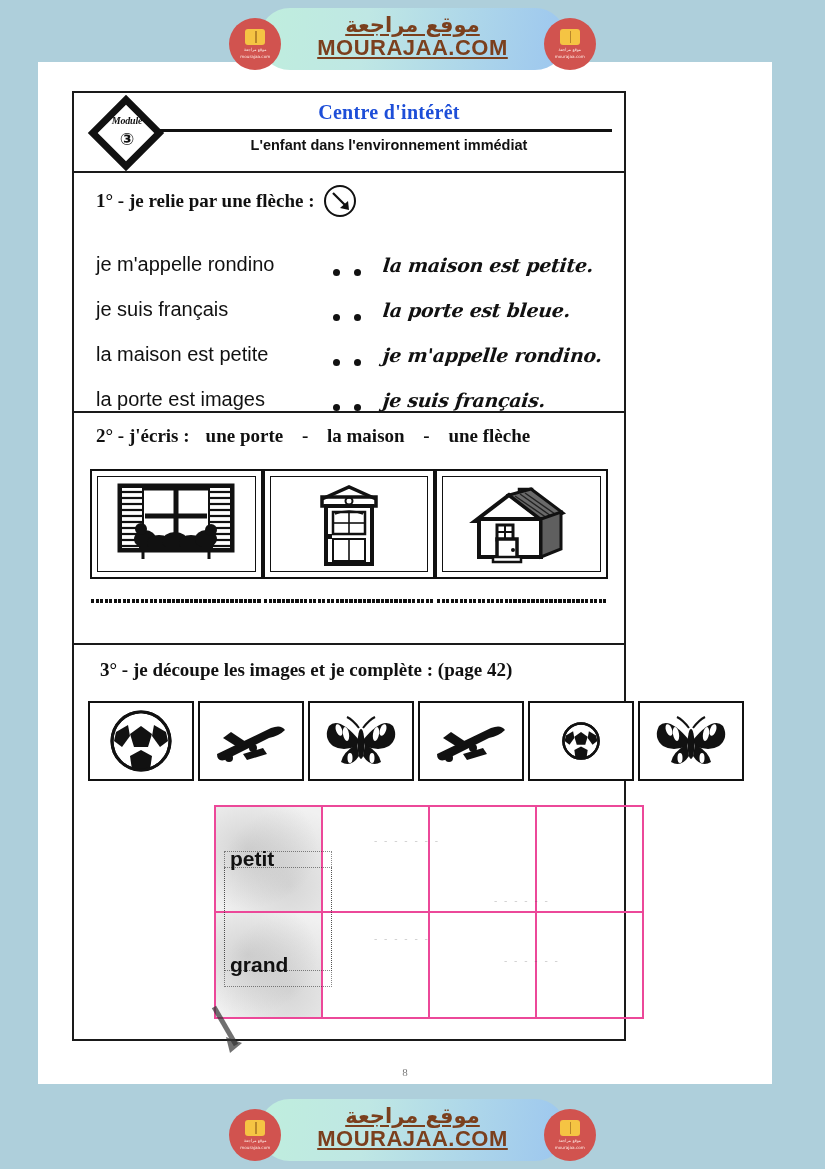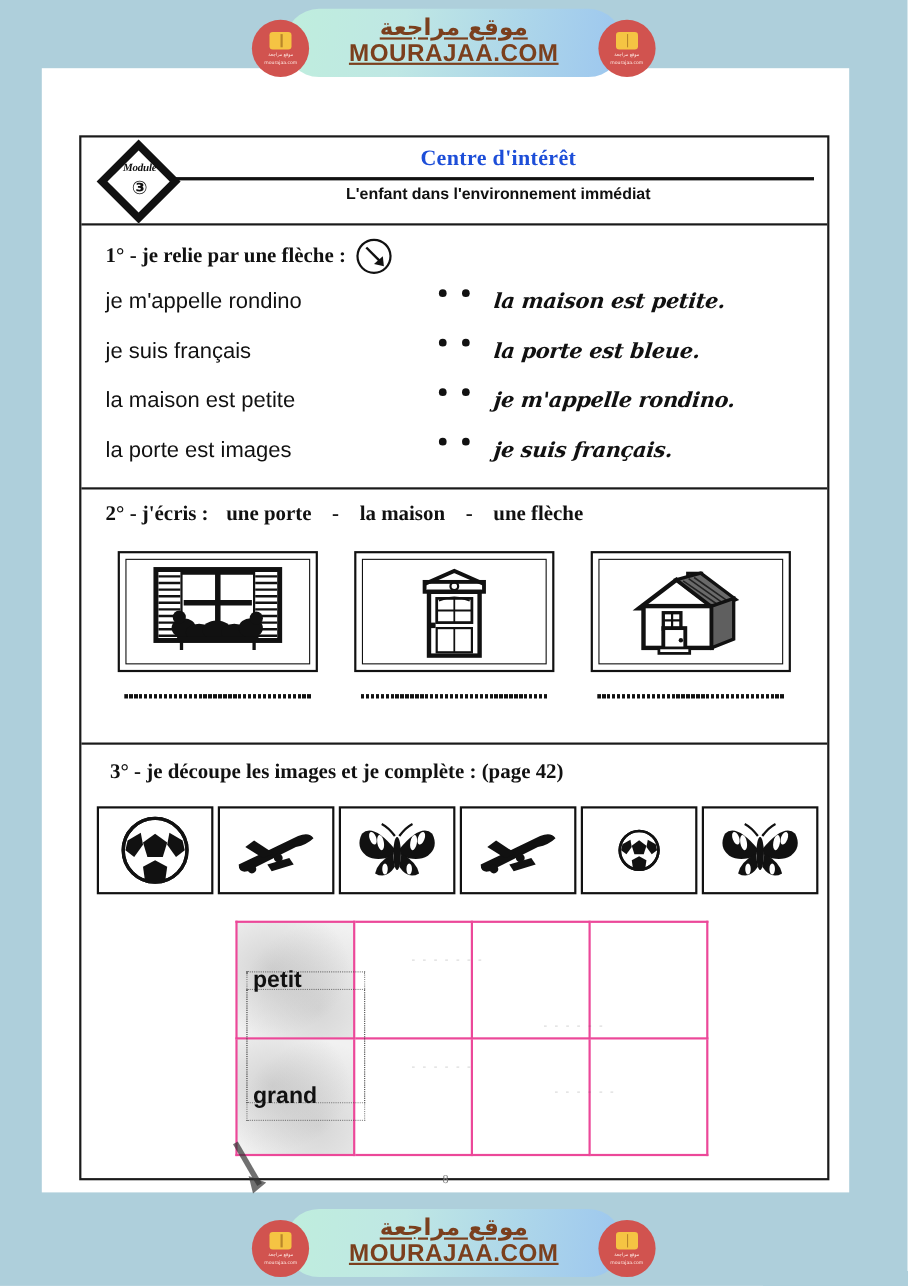--- a/index.html
+++ b/index.html
@@ -92,24 +92,23 @@
     text-align: center;
   }
   .wm-left  { margin-right: -22px; z-index: 2; position: relative; }
   .wm-right { margin-left: -22px;  z-index: 2; position: relative; }
 
   
   .sheet {
     position: absolute;
     left: 34px;
     top: 29px;
-    width: 682px;
+    width: 554px;
     height: 950px;
     border: 2.5px solid #1a1a1a;
-    margin-top: 32px;
   }
 
   .band { position: relative; border-bottom: 2.5px solid #1a1a1a; }
   .band:last-child { border-bottom: none; }
 
   
   .hdr { height: 80px; position: relative; }
 
   .module {
     position: absolute;
@@ -205,21 +204,21 @@
     display: flex;
     padding: 0 22px;
   }
   .col { flex: 1; }
   .col-left { padding-right: 4px; }
   .col-right { padding-left: 10px; }
 
   .row {
     height: 45px;
     display: flex;
-    align-items: flex-start;
+    align-items: flex-end;
   }
   .row-left { justify-content: space-between; }
   .row-right { justify-content: flex-start; gap: 22px; }
 
   .plain {
     font-family: "Liberation Sans", sans-serif;
     font-size: 20px;
     color: #111;
     white-space: nowrap;
   }

